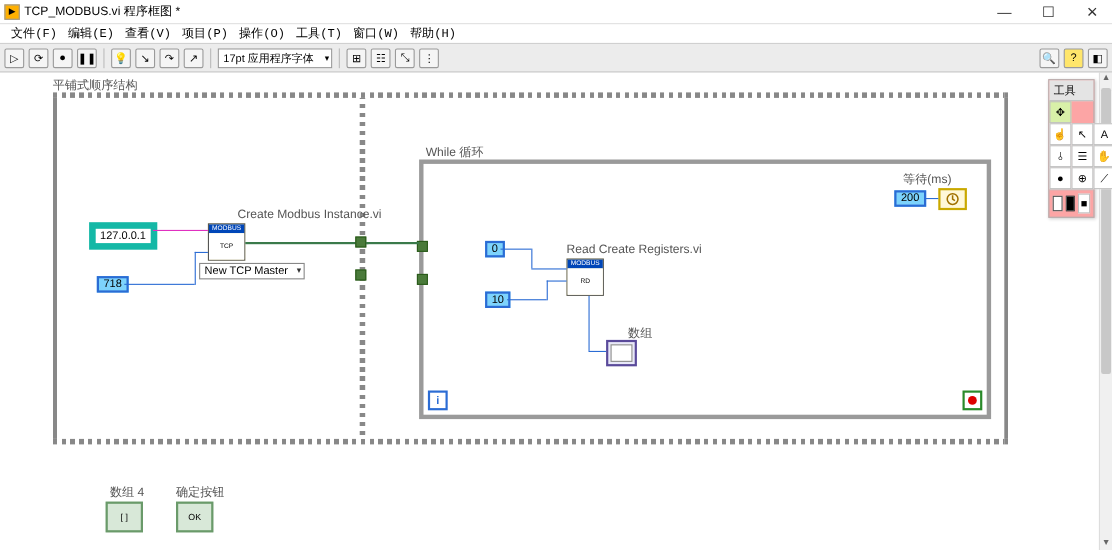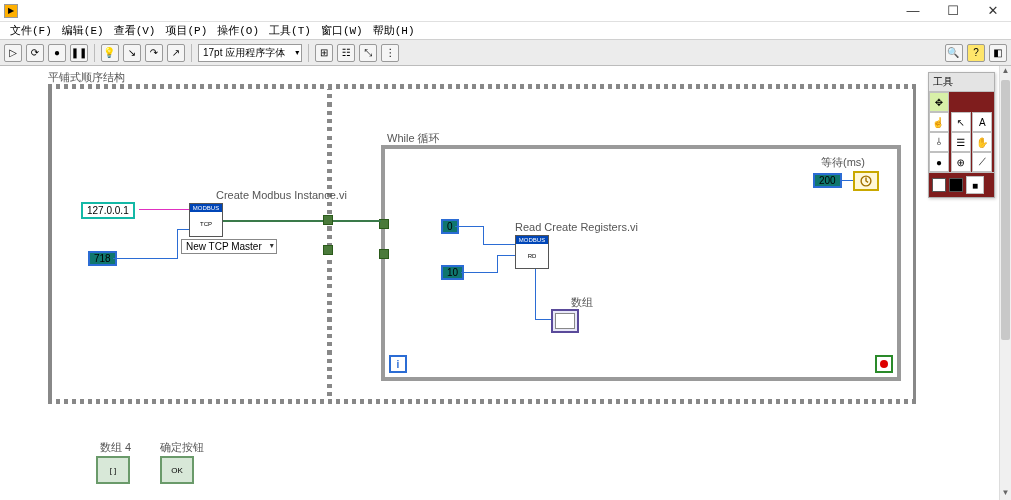--- a/index.html
+++ b/index.html
@@ -40,56 +40,57 @@
 .tunnel { position:absolute; width:10px; height:10px; background:#4a7a3a; border:1px solid #2a5a1a; }
 
 
 .while-label { position:absolute; font-size:11px; color:#555; }
 .while { position:absolute; border:4px solid #9a9a9a; background:#fff; }
 .while .i-term { position:absolute; left:4px; bottom:4px; width:18px; height:18px; border:2px solid #2b6cd4; background:#fff; color:#2b6cd4; font-size:10px; font-weight:bold; display:flex; align-items:center; justify-content:center; }
 .while .stop { position:absolute; right:4px; bottom:4px; width:18px; height:18px; border:2px solid #2a8a2a; background:#fff; display:flex; align-items:center; justify-content:center; }
 .while .stop::after { content:""; width:8px; height:8px; background:#d00; border-radius:50%; }
 
 
-.const-str { border:2px solid #14b8a6; background:#fff; padding:1px 4px; font-size:10px; color:#000; position:absolute; }
-.const-int { border:2px solid #2b6cd4; background:#0f766e; padding:0 4px; font-size:10px; color:#000; position:absolute; }
+.const-str { border:6px solid #14b8a6; background:#fff; padding:1px 4px; font-size:10px; color:#000; position:absolute; }
+.const-int { border:2px solid #2b6cd4; background:#7dd3fc; padding:0 4px; font-size:10px; color:#000; position:absolute; }
 .vilabel { position:absolute; font-size:11px; color:#555; }
 .vinode { position:absolute; width:34px; height:34px; border:1px solid #555; background:#fff7c0; display:flex; flex-direction:column; font-size:6px; }
 .vinode .hdr { height:8px; background:#0046b8; color:#fff; font-size:6px; text-align:center; line-height:8px; }
 .vinode .body { flex:1; display:flex; align-items:center; justify-content:center; background:#fff; }
 .polysel { position:absolute; border:1px solid #888; background:#fff; font-size:10px; padding:1px 14px 1px 4px; cursor:pointer; }
 .polysel::after { content:"▾"; position:absolute; right:2px; font-size:8px; color:#333; }
 .waitnode { position:absolute; width:26px; height:20px; border:2px solid #c9a800; background:#fff8d8; display:flex; align-items:center; justify-content:center; }
 .waitnode svg { width:14px; height:14px; }
 .cluster-ind { position:absolute; width:28px; height:24px; border:2px solid #5a4a9a; background:#e8e8f8; }
 .cluster-ind::before { content:""; position:absolute; left:2px; top:2px; right:2px; bottom:2px; border:1px solid #888; background:#fff; }
 
 
 .wire-blue { position:absolute; background:#2b6cd4; }
 .wire-pink { position:absolute; background:#e030c0; }
 .wire-green { position:absolute; background:#3a7a4a; height:2px; }
 
 
 .botind { position:absolute; width:34px; height:28px; border:2px solid #6a9a6a; background:#d8e8d8; display:flex; align-items:center; justify-content:center; font-size:8px; }
 
 
-.tools { position:absolute; right:16px; top:72px; width:67px; background:#7f1d1d; border:1px solid #b0b0b0; box-shadow:1px 1px 3px rgba(0,0,0,.2); }
+.tools { position:absolute; right:16px; top:72px; width:42px; background:#fca5a5; border:1px solid #b0b0b0; box-shadow:1px 1px 3px rgba(0,0,0,.2); }
 .tools .tlabel { font-size:10px; padding:2px 4px; background:#e4e4e4; border-bottom:1px solid #c0c0c0; }
 .tools .grid { display:grid; grid-template-columns:1fr 1fr 1fr; }
 .tools .cell { width:20px; height:20px; border:1px solid #c0c0c0; background:#fff; display:flex; align-items:center; justify-content:center; font-size:10px; cursor:pointer; }
 .tools .row2 { display:flex; }
 .swatch { width:14px; height:14px; border:1px solid #555; }
 </style>
 </head>
 <body>
 
 <div class="titlebar">
   <div class="icon">
       <span>▶</span>
     </div>
+  <div class="title">TCP_MODBUS.vi 程序框图 *</div>
   <div class="winbtns">
     <div class="winbtn">—</div>
     <div class="winbtn">☐</div>
     <div class="winbtn">✕</div>
   </div>
 </div>
 
 <div class="menubar">
   <span>文件(F)</span>
   <span>编辑(E)</span>

